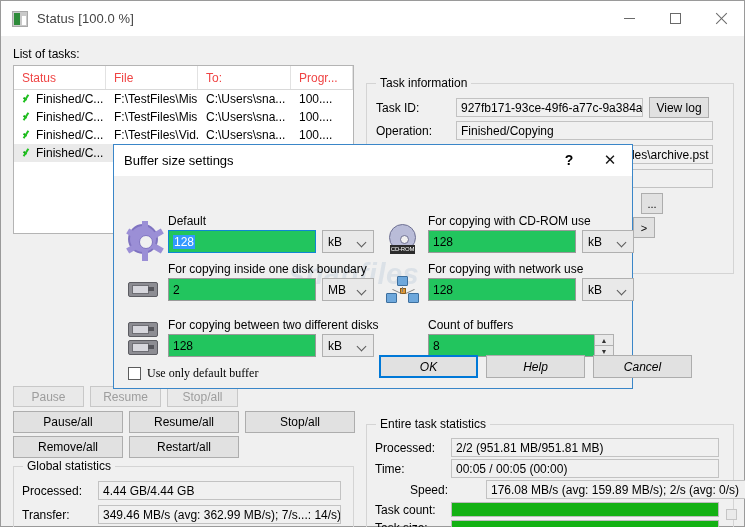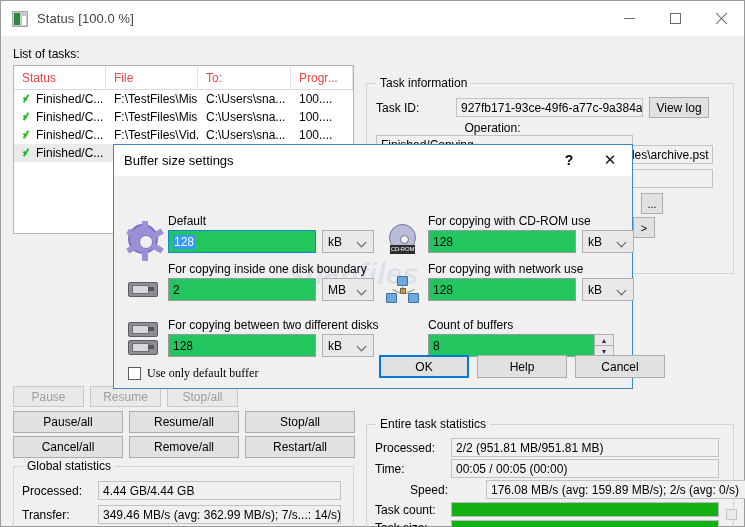--- a/index.html
+++ b/index.html
@@ -285,21 +285,21 @@
 
   .cbx {
     position: absolute; display: flex; align-items: center; font-size: 12px; font-family: Liberation Serif, serif;
   }
   .cbx .box {
     width: 13px; height: 13px; background: #ffffff; border: 1px solid #5c5c5c;
     margin-right: 6px; flex: none;
   }
 
   .dlg-buttons { position: absolute; left: 265px; top: 179px; display: flex; gap: 8px; }
-  .dlg-buttons .btn { width: 90px; height: 23px; }
+  .dlg-buttons .btn { width: 99px; height: 23px; font-style: italic; }
   .dlg-buttons .btn.default { border: 2px solid #0078d7; background: #e1e1e1; }
 </style>
 </head>
 <body>
 
 <div id="app">
 
   <div class="titlebar">
     <div class="title-icon"></div>
     <div class="title-text">Status [100.0 %]</div>
@@ -369,21 +369,20 @@
       <div class="btn disabled">Pause</div>
       <div class="btn disabled">Resume</div>
       <div class="btn disabled">Stop/all</div>
     </div>
     <div class="row-btns-2">
       <div class="btn">Pause/all</div>
       <div class="btn">Resume/all</div>
       <div class="btn">Stop/all</div>
     </div>
     <div class="row-btns-3">
-      <div class="btn">Cancel/all</div>
       <div class="btn">Remove/all</div>
       <div class="btn">Restart/all</div>
     </div>
 
     <div class="group gs">
       <div class="gtitle">Global statistics</div>
       <div class="stat-row" style="left:8px; top:14px;">
         <span class="stat-lbl">Processed:</span>
         <span class="field" style="width:243px;">4.44 GB/4.44 GB</span>
       </div>
@@ -396,21 +395,21 @@
 
     <div class="group gti">
       <div class="gtitle">Task information</div>
 
       <div class="ti-row" style="left:9px; top:13px;">
         <span class="ti-lbl">Task ID:</span>
         <span class="ti-field" style="width:187px;">927fb171-93ce-49f6-a77c-9a384a0</span>
         <span class="btn" style="width:60px;height:21px;margin-left:6px;">View log</span>
       </div>
 
-      <div class="ti-row" style="left:9px; top:37px;flex-direction:column;">
+      <div class="ti-row" style="left:9px; top:37px;">
         <span class="ti-lbl">Operation:</span>
         <span class="ti-field" style="width:257px;">Finished/Copying</span>
       </div>
 
       <div class="ti-row" style="left:9px; top:61px;">
         <span class="ti-lbl">Source:</span>
         <span class="ti-field" style="width:257px;">F:\TestFiles\Office Files2\PST Files\archive.pst</span>
       </div>
 
       <div class="ti-row" style="left:9px; top:85px;">

